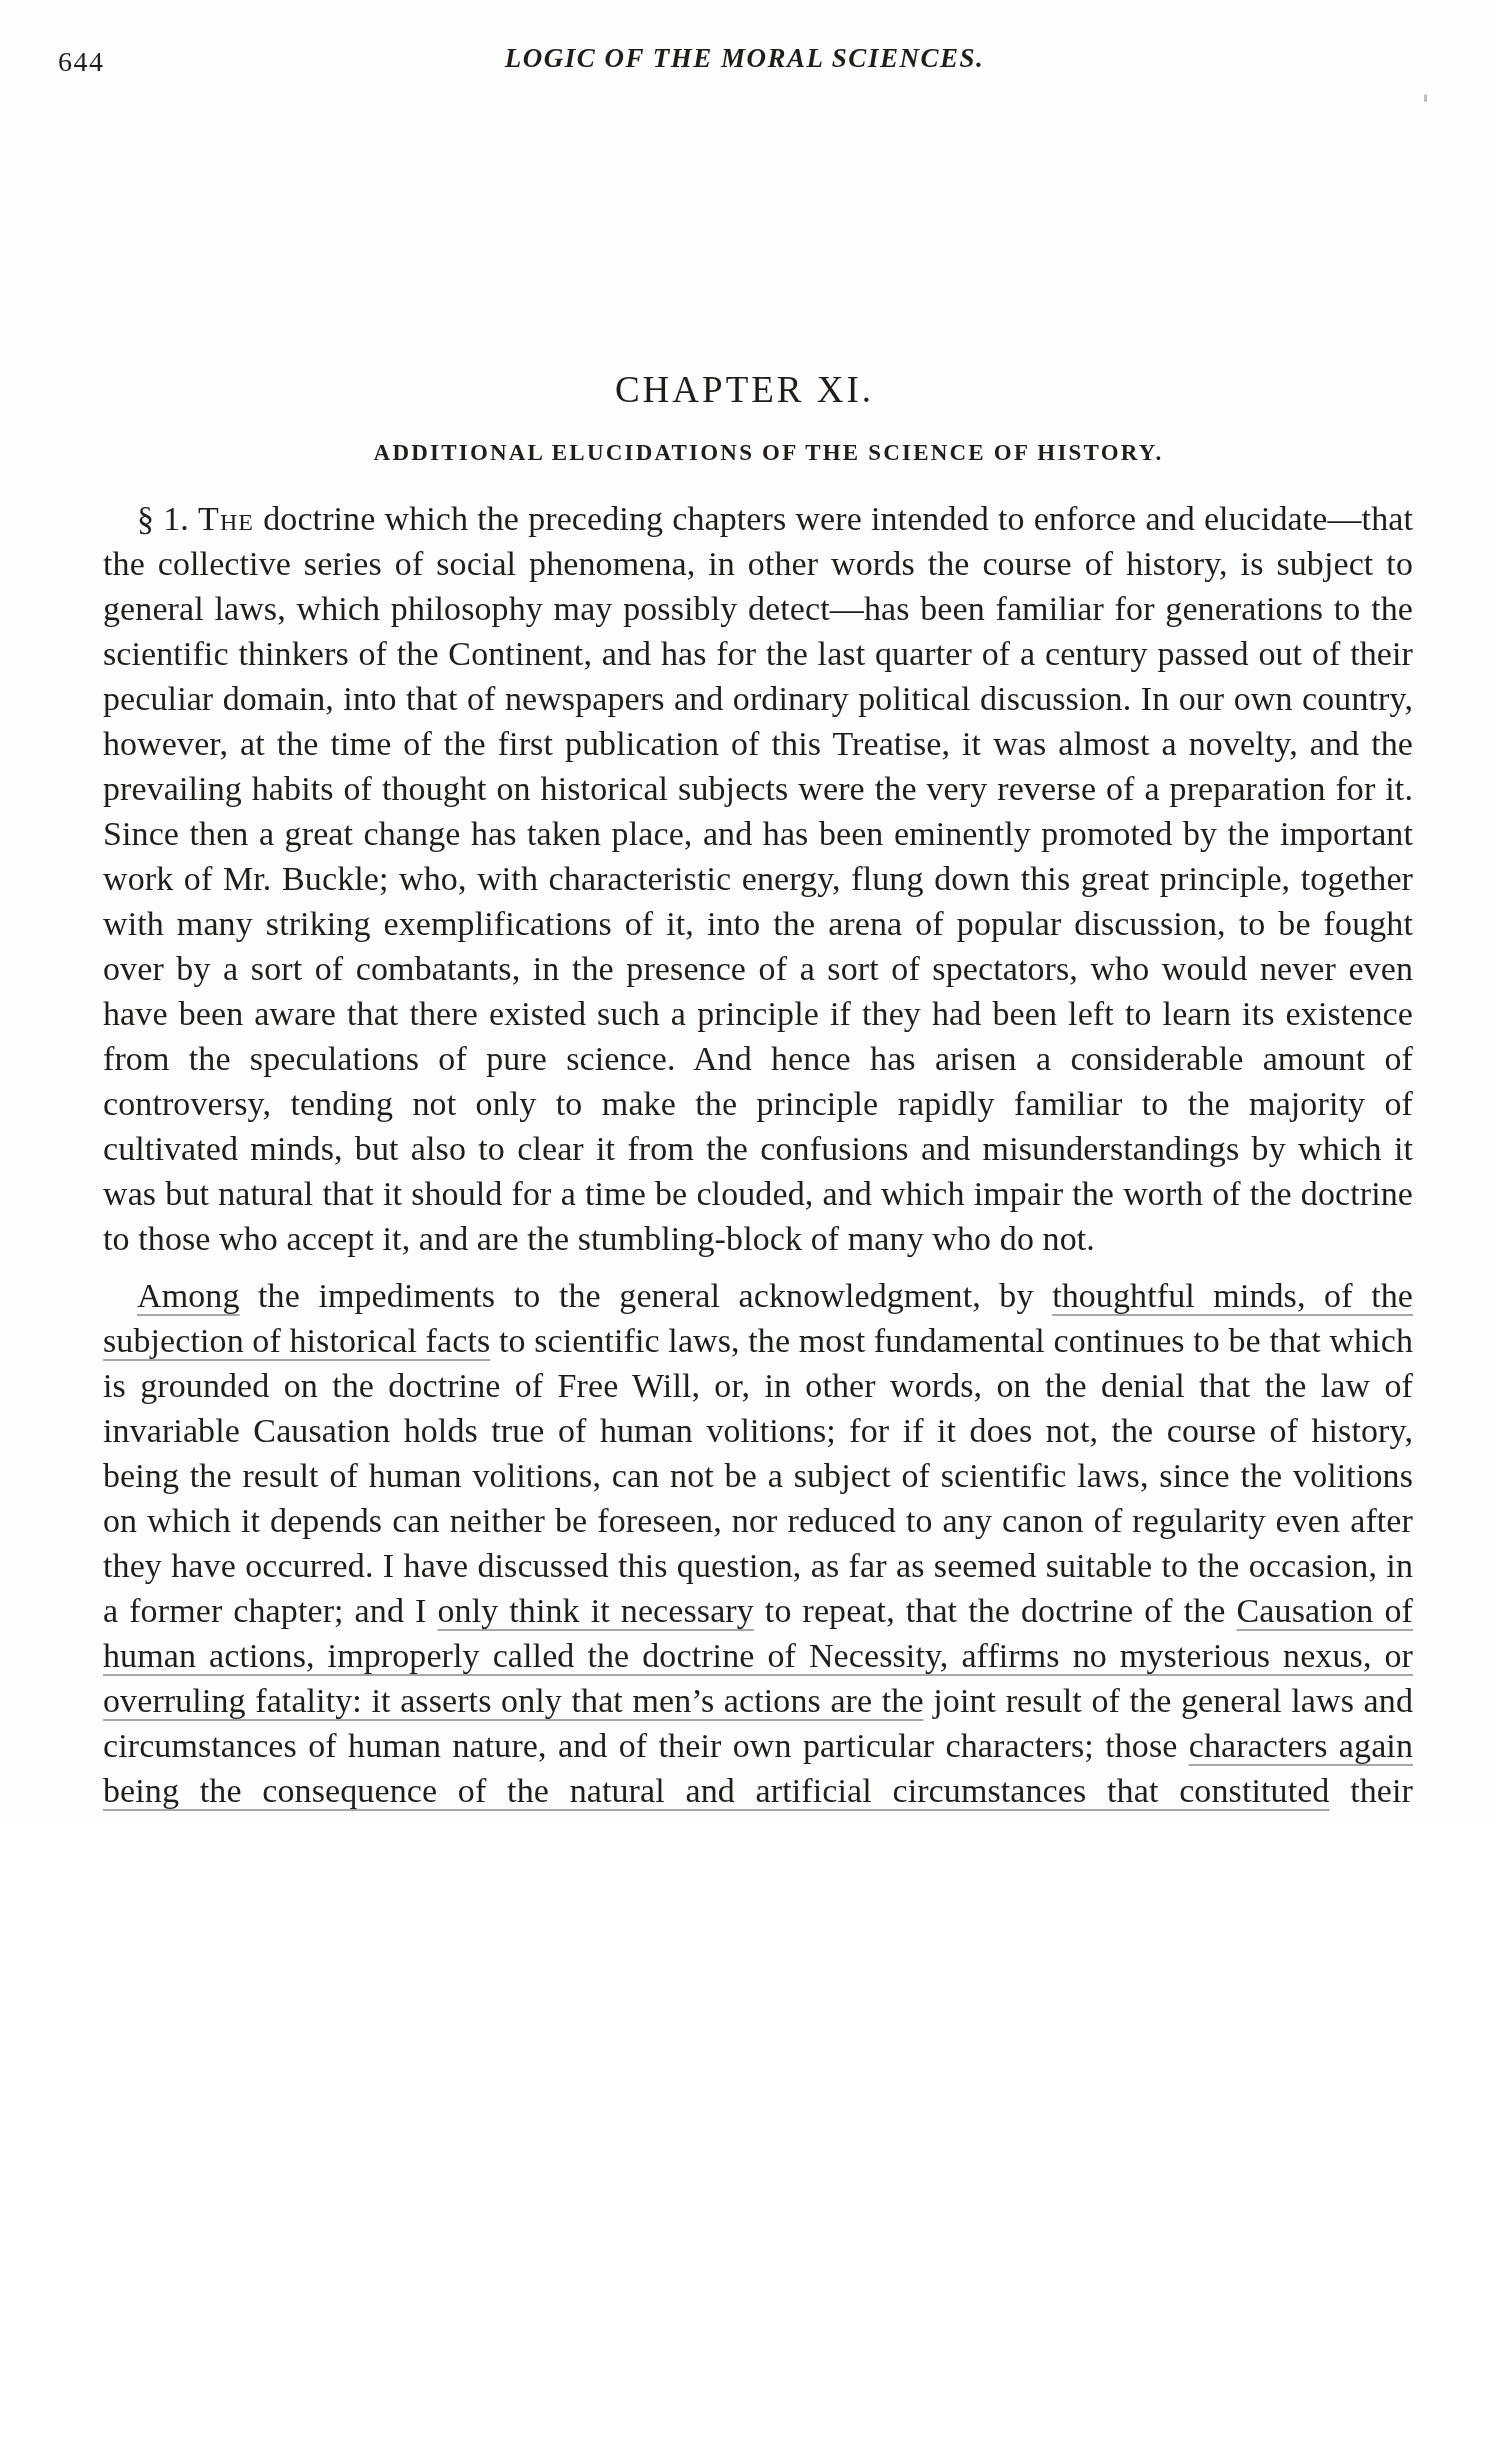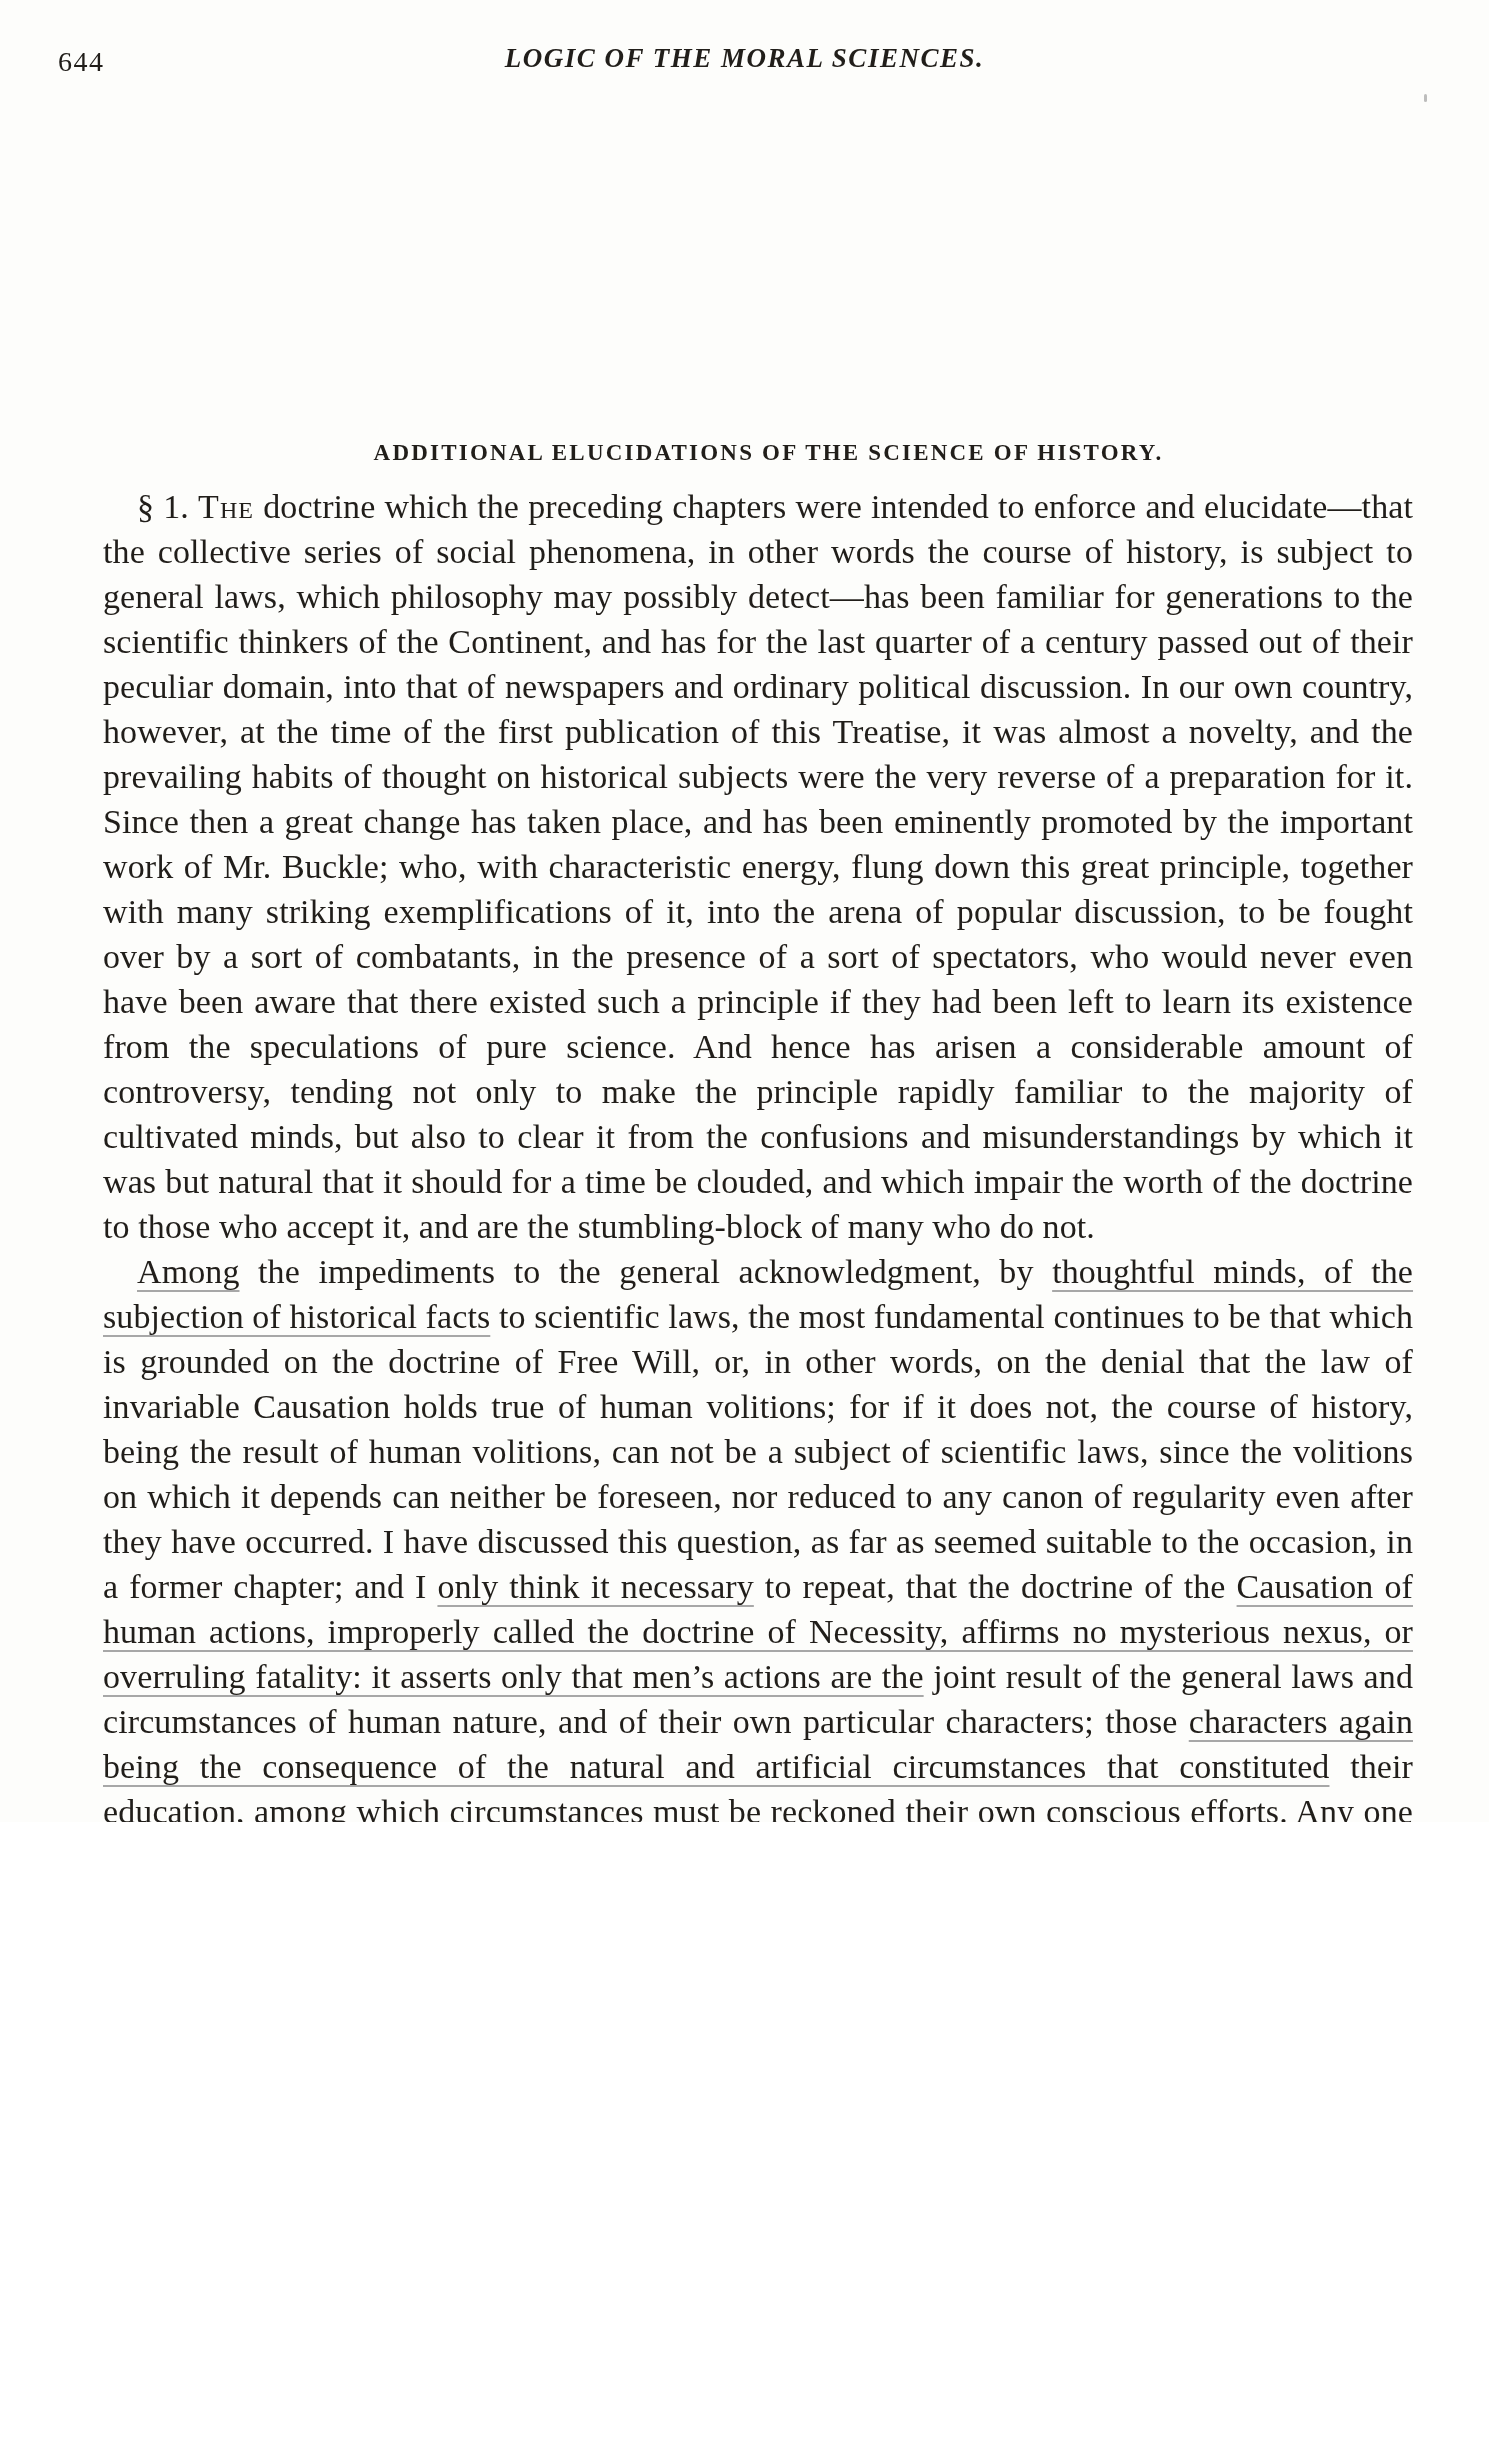--- a/index.html
+++ b/index.html
@@ -63,20 +63,21 @@
     font-size: 34px;
     line-height: 45px;
     text-align: justify;
     letter-spacing: 0.1px;
   }
   .body-text p {
     margin: 0;
   }
   .body-text p.indent {
     text-indent: 34px;
+    margin-top: 12px;
   }
   .smallcaps {
     font-variant: small-caps;
     letter-spacing: 1.1px;
   }
   .italic {
   }
   .pencil {
     text-decoration: underline;
     text-decoration-thickness: 2.2px;
@@ -117,20 +118,21 @@
 <body>
 
 <div class="page">
 
   <div class="page-number">644</div>
 
   <div class="running-head">LOGIC OF THE MORAL SCIENCES.</div>
 
   <div class="pencil-tick-top-right"></div>
 
+  <div class="chapter-heading">CHAPTER XI.</div>
 
   <div class="chapter-subtitle">ADDITIONAL ELUCIDATIONS OF THE SCIENCE OF HISTORY.</div>
 
   <div class="body-text">
       <p class="indent"><span>§ 1. </span><span class="smallcaps">The</span><span> doctrine which the preceding chapters were intended to enforce and elucidate—that the collective series of social phenomena, in other words the course of history, is subject to general laws, which philosophy may possibly detect—has been familiar for generations to the scientific thinkers of the Continent, and has for the last quarter of a century passed out of their peculiar domain, into that of newspapers and ordinary political discussion.  In our own country, however, at the time of the first publication of this Treatise, it was almost a novelty, and the prevailing habits of thought on historical subjects were the very reverse of a preparation for it.  Since then a great change has taken place, and has been eminently promoted by the important work of Mr. Buckle; who, with characteristic energy, flung down this great principle, together with many striking exemplifications of it, into the arena of popular discussion, to be fought over by a sort of combatants, in the presence of a sort of spectators, who would never even have been aware that there existed such a principle if they had been left to learn its existence from the speculations of pure science.  And hence has arisen a considerable amount of controversy, tending not only to make the principle rapidly familiar to the majority of cultivated minds, but also to clear it from the confusions and misunderstandings by which it was but natural that it should for a time be clouded, and which impair the worth of the doctrine to those who accept it, and are the stumbling-block of many who do not.</span></p>
       <p class="indent"><span class="pencil">Among</span><span> the impediments to the general acknowledgment, by </span><span class="pencil">thoughtful minds, of the subjection of historical facts</span><span> to scientific laws, the most fundamental continues to be that which is grounded on the doctrine of Free Will, or, in other words, on the denial that the law of invariable Causation holds true of human volitions; for if it does not, the course of history, being the result of human volitions, can not be a subject of scientific laws, since the volitions on which it depends can neither be foreseen, nor reduced to any canon of regularity even after they have occurred.  I have discussed this question, as far as seemed suitable to the occasion, in a former chapter; and I </span><span class="pencil">only think it necessary</span><span> to repeat, that the doctrine of the </span><span class="pencil">Causation of human actions, improperly called the doctrine of Necessity, affirms no mysterious </span><span class="pencil italic">nexus</span><span class="pencil">, or overruling fatality: it asserts only that men’s actions are the</span><span> joint result of the general laws and circumstances of human nature, and of their own particular characters; those </span><span class="pencil">characters again being the consequence of the natural and artificial circumstances that constituted</span><span> their education, among which circumstances must be reckoned their own conscious efforts.  Any one who is willing to take (if the expression may be permitted) the trouble of thinking himself into the doctrine as thus stated, will find it, I believe, not only a faithful interpretation of the universal experience of human conduct, but a correct representation of the mode in which he himself, in every particular case, spontaneously interprets his own experience of that conduct.</span></p>
       <p class="indent"><span class="pencil">But if this principle is true of individual man, it must be true of collect-</span></p>
     </div>
 
   <div class="pencil-margin-stroke"></div>

